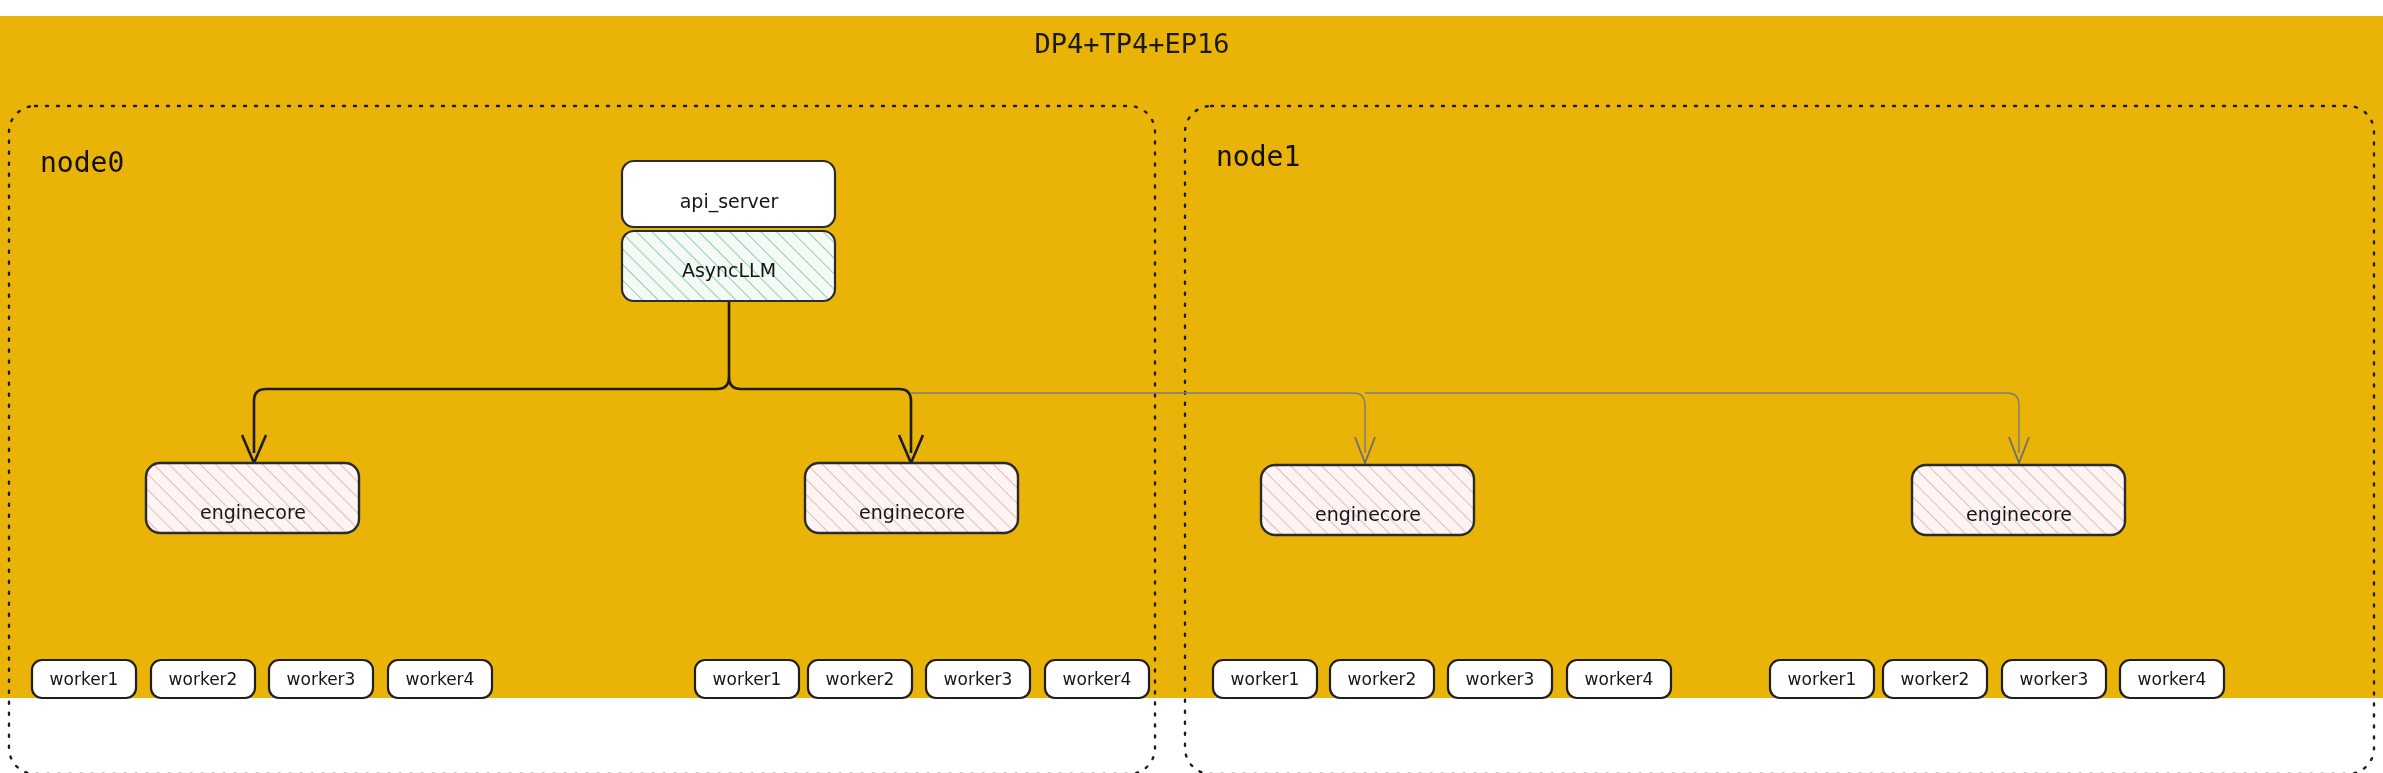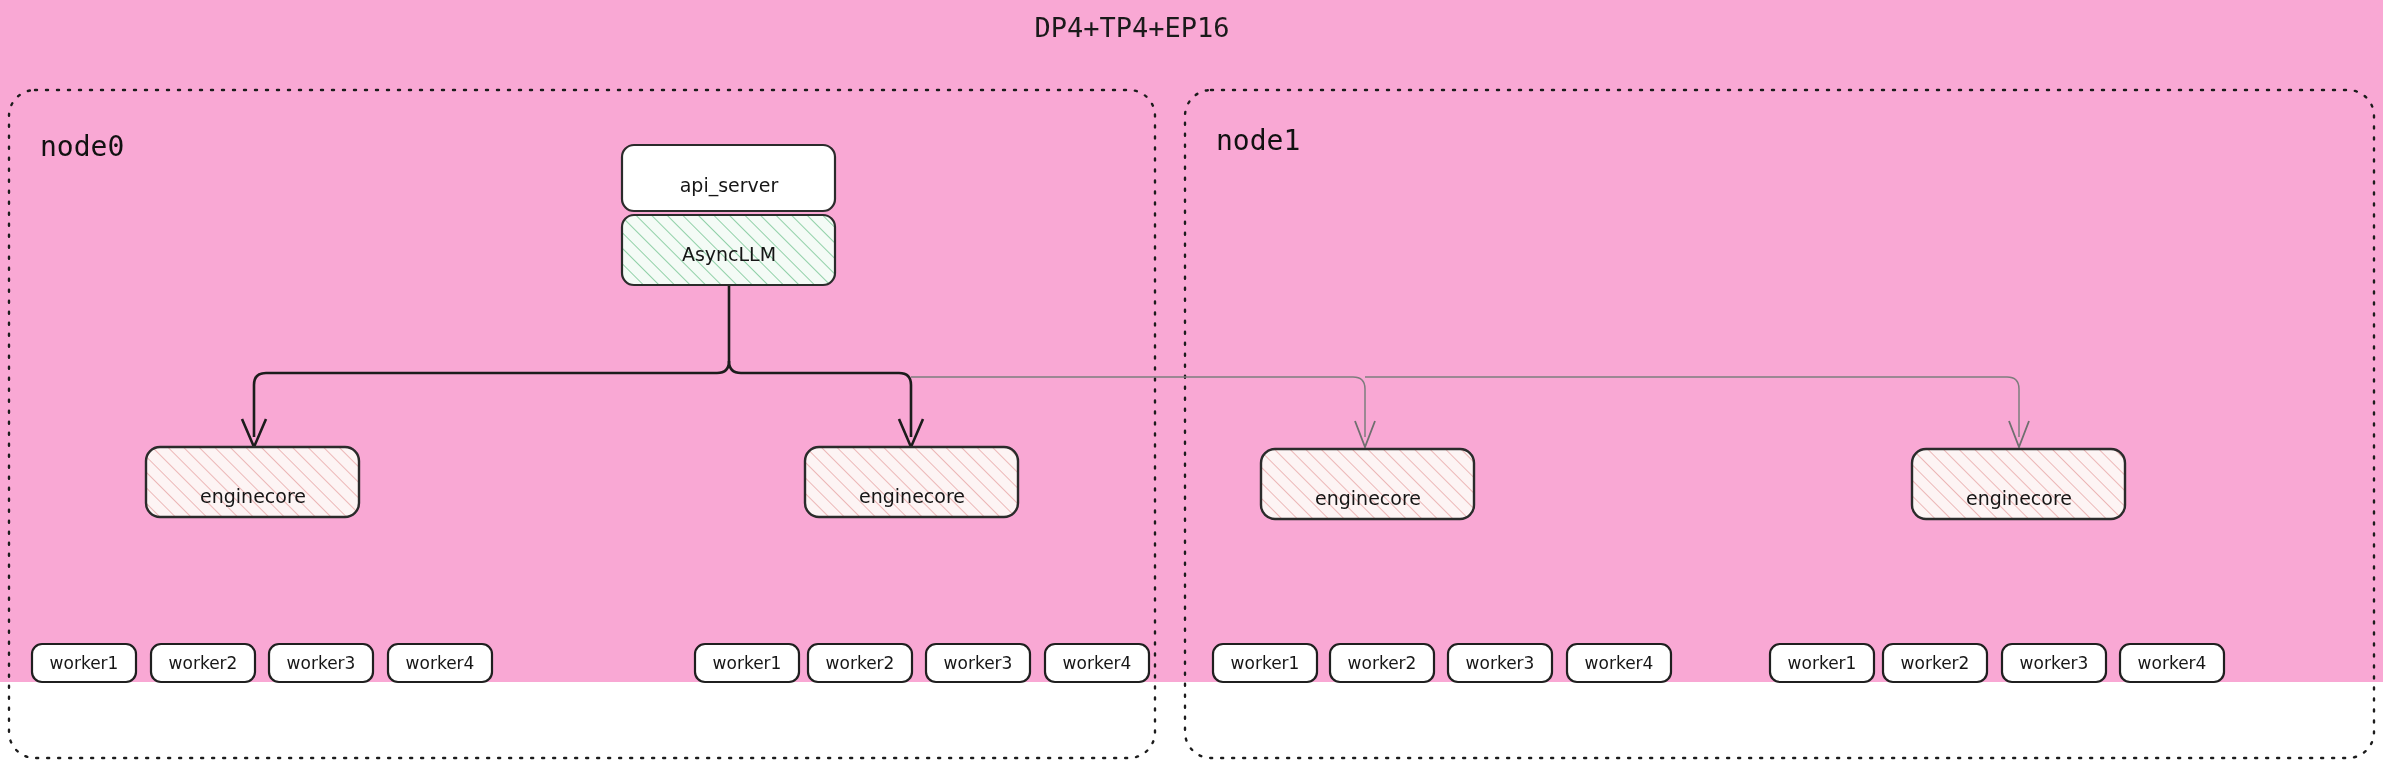--- a/index.html
+++ b/index.html
@@ -10,21 +10,22 @@
   body {
     width: 2383px;
     height: 773px;
     font-family: "DejaVu Sans", sans-serif;
     overflow: hidden;
   }
   #diagram-root {
     position: relative;
     width: 2383px;
     height: 682px;
-    background: #f9a8d4;
+    background: #eab308;
+    margin-top: 16px;
   }
   #diagram-svg {
     position: absolute;
     top: 0;
     left: 0;
     width: 2383px;
     height: 773px;
     display: block;
   }
   .diagram-title {

